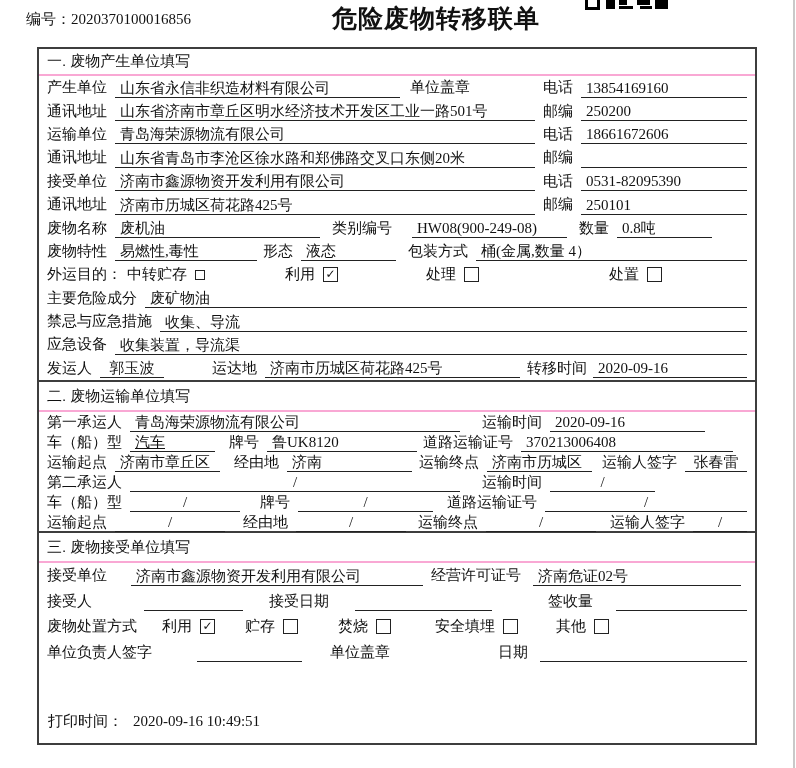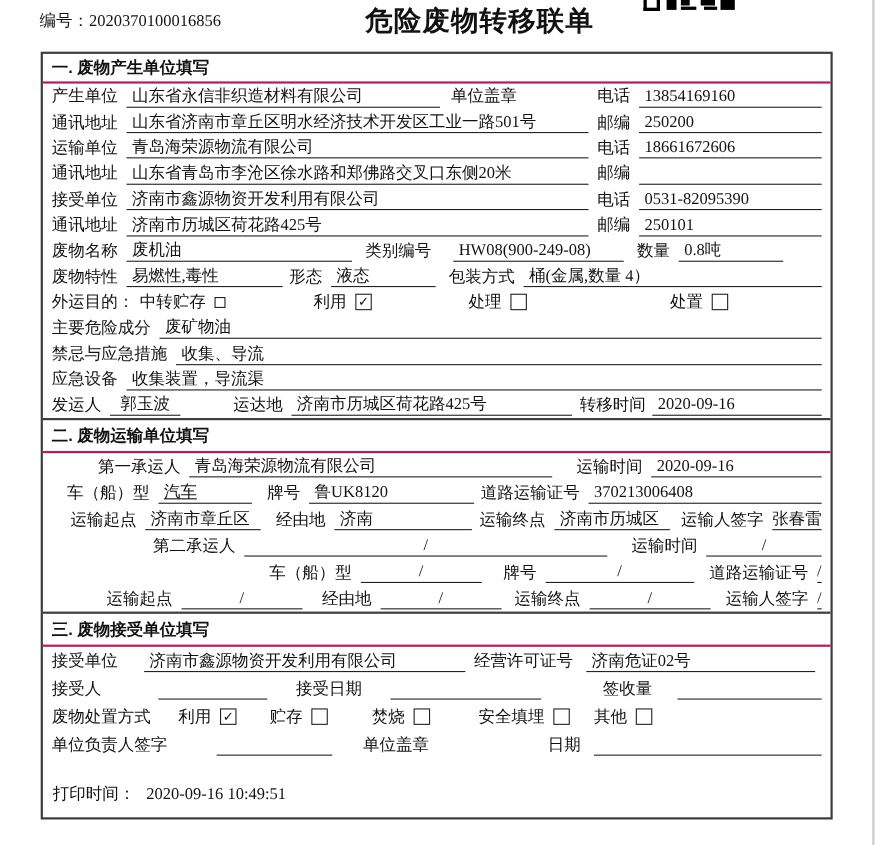--- a/index.html
+++ b/index.html
@@ -3,42 +3,42 @@
 <meta charset="utf-8">
 <style>
   html,body{margin:0;padding:0;}
   body{
     width:796px;height:768px;position:relative;background:#ffffff;
     font-family:"Liberation Serif","DejaVu Serif",serif;
     font-size:15px;color:#111;overflow:hidden;
   }
   .page-edge{position:absolute;top:0;bottom:0;width:2px;background:#c9c9c9;}
   
-  .serial{position:absolute;left:36px;top:10px;white-space:nowrap;}
+  .serial{position:absolute;left:26px;top:10px;white-space:nowrap;}
   .doc-title{
     position:absolute;left:332px;top:2px;font-size:25px;font-weight:bold;
     font-family:"Liberation Sans","DejaVu Sans",sans-serif;letter-spacing:1px;white-space:nowrap;
   }
   .qr{position:absolute;left:585px;top:0;width:84px;height:10px;}
   .qr div{position:absolute;background:#000;}
   .qr .q1{left:0;top:0;width:9px;height:10px;background:transparent;border:3px solid #000;border-top:none;box-sizing:border-box;width:15px;}
   .q2{left:21px;top:0;width:9px;height:9px;}
   .q3{left:34px;top:0;width:8px;height:5px;}
   .q4{left:34px;top:6px;width:14px;height:3px;}
   .q5{left:52px;top:0;width:13px;height:5px;}
   .q6{left:55px;top:6px;width:12px;height:3px;}
   .q7{left:70px;top:0;width:13px;height:9px;}
   
   .form-table{
     position:absolute;left:37px;top:47px;width:720px;height:698px;
     border:2px solid #3d3d3d;box-sizing:border-box;display:flex;flex-direction:column;background:#fff;
   }
   .sec-head{
-    font-family:"Liberation Sans","DejaVu Sans",sans-serif;font-weight:bold;font-size:15px;
-    border-bottom:2px solid #be185d;display:flex;align-items:center;padding:0 8px;box-sizing:border-box;flex:0 0 auto;
+    font-family:"Liberation Sans","DejaVu Sans",sans-serif;font-weight:normal;font-size:15px;
+    border-bottom:2px solid #f9a8d4;display:flex;align-items:center;padding:0 8px;box-sizing:border-box;flex:0 0 auto;
   }
   .notice{
     border-bottom:2px solid #3d3d3d;display:flex;align-items:center;padding:0 8px;box-sizing:border-box;flex:0 0 auto;white-space:nowrap;
   }
   .body-block{display:flex;flex-direction:column;box-sizing:border-box;flex:0 0 auto;}
   .body-block.sep{border-bottom:2px solid #3d3d3d;}
   .row{flex:1;display:flex;align-items:center;padding:0 8px;box-sizing:border-box;white-space:nowrap;}
   .lbl{white-space:nowrap;flex:0 0 auto;}
   .fill{
     display:inline-block;height:20px;line-height:20px;border-bottom:1px solid #222;
@@ -172,21 +172,21 @@
       <span class="lbl">发运人</span>
       <span class="fill ctr" style="width:64px;">郭玉波</span>
       <span class="lbl" style="margin-left:48px;">运达地</span>
       <span class="fill" style="width:255px;">济南市历城区荷花路425号</span>
       <span class="lbl" style="margin-left:7px;">转移时间</span>
       <span class="fill fx" style="margin-left:6px;">2020-09-16</span>
     </div>
   </div>
 
   <div class="sec-head" style="height:30px;">二. 废物运输单位填写</div>
-  <div class="body-block sep" style="height:146px;align-items:flex-end;">
+  <div class="body-block sep" style="height:121px;">
 
     <div class="row">
       <span class="lbl">第一承运人</span>
       <span class="fill" style="width:330px;">青岛海荣源物流有限公司</span>
       <span class="lbl" style="margin-left:22px;">运输时间</span>
       <span class="fill" style="width:155px;">2020-09-16</span>
     </div>
 
     <div class="row">
       <span class="lbl">车（船）型</span>
@@ -258,21 +258,21 @@
     <div class="row">
       <span class="lbl">废物处置方式</span>
       <span class="lbl" style="margin-left:25px;">利用</span>
       <span class="cb"><span>✓</span></span>
       <span class="lbl" style="margin-left:30px;">贮存</span>
       <span class="cb"></span>
       <span class="lbl" style="margin-left:40px;">焚烧</span>
       <span class="cb"></span>
       <span class="lbl" style="margin-left:44px;">安全填埋</span>
       <span class="cb"></span>
-      <span class="lbl" style="margin-left:22px;">其他</span>
+      <span class="lbl" style="margin-left:38px;">其他</span>
       <span class="cb"></span>
     </div>
 
     <div class="row">
       <span class="lbl">单位负责人签字</span>
       <span class="fill" style="width:105px;margin-left:45px;"></span>
       <span class="lbl" style="margin-left:28px;">单位盖章</span>
       <span class="lbl" style="margin-left:108px;">日期</span>
       <span class="fill fx" style="margin-left:12px;"></span>
     </div>

